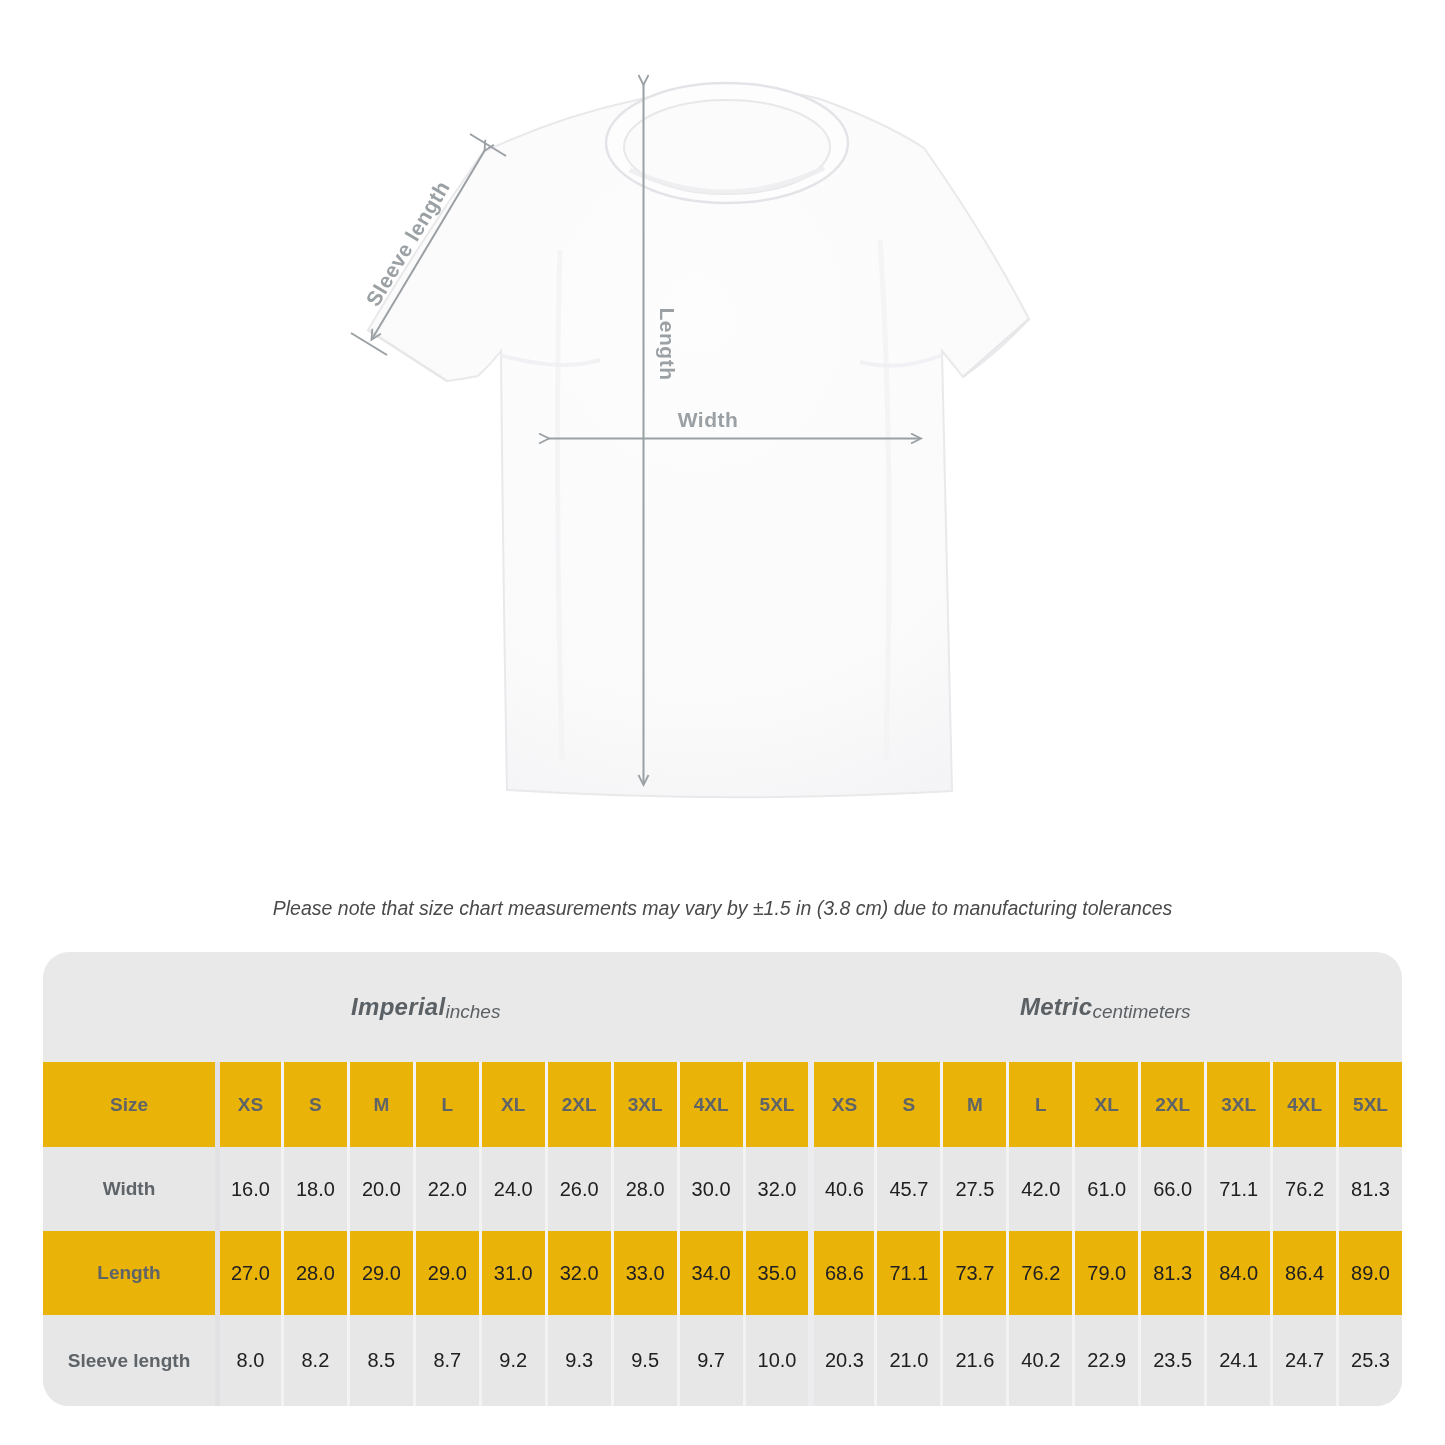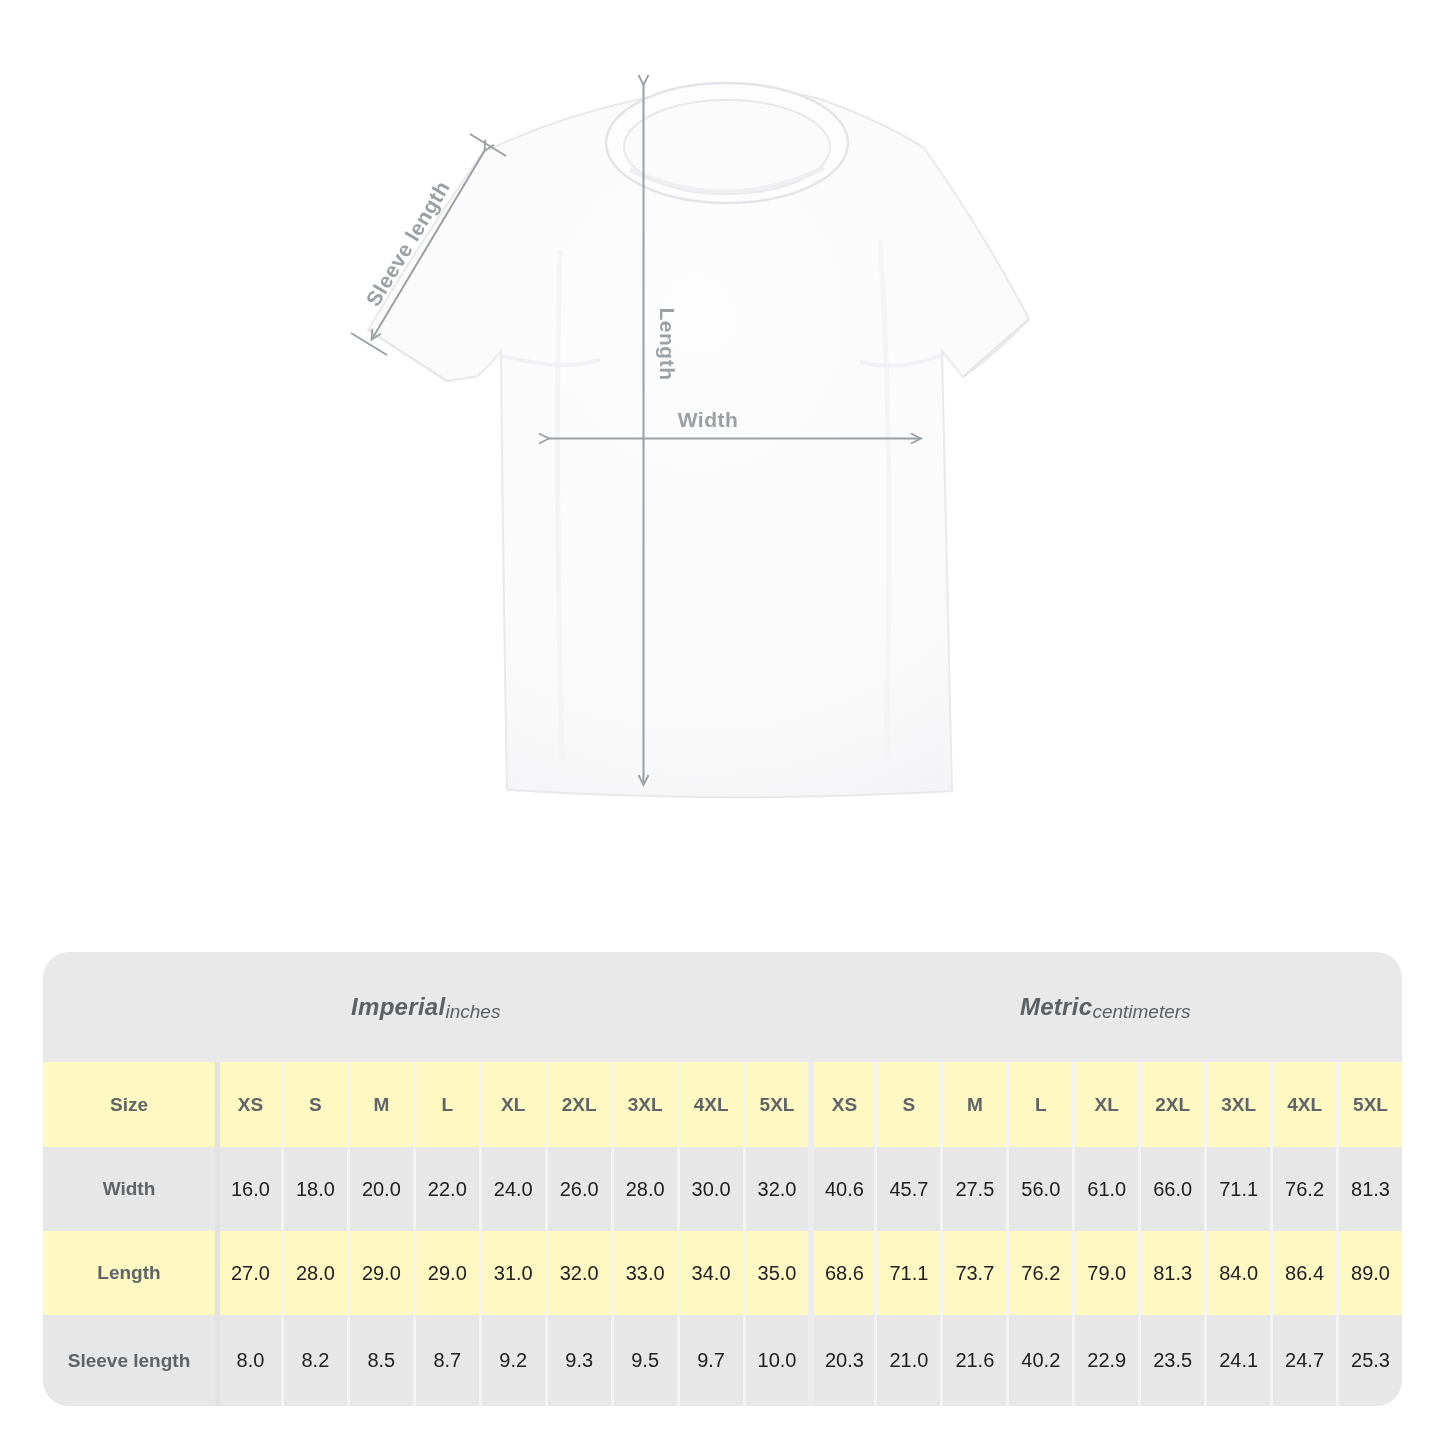--- a/index.html
+++ b/index.html
@@ -33,21 +33,21 @@
   .group-head .g-label{font-size:24px;font-weight:bold;font-style:italic;letter-spacing:.3px;}
   .group-head .g-unit{font-size:19px;font-style:italic;margin-top:9px;}
   .gh-imperial{grid-column:1 / span 10;}
   .gh-metric{grid-column:11 / span 9;}
   .cell{
     display:flex;align-items:center;justify-content:center;
     font-size:20px;color:#202022;
   }
   .cell.head{font-size:19px;font-weight:bold;color:#5f6468;}
   .cell.label{font-size:19px;font-weight:bold;color:#5f6468;}
-  .row-white{background:#fef9c3;}
+  .row-white{background:#eab308;}
   .row-gray{background:#e7e7e8;}
   .div-col{border-left:3px solid #f3f3f4;}
   .div-size{border-left:5px solid #e2e2e4;}
   .div-metric{border-left:6px solid #ececee;}
 </style>
 </head>
 <body>
 
 <div class="stage">
 
@@ -105,20 +105,21 @@
       <g>
         <line x1="548" y1="438.5" x2="920" y2="438.5" marker-start="url(#ah)" marker-end="url(#ah)"></line>
       </g>
     </g>
 
     <text x="409" y="250" transform="rotate(-59 409 244)" text-anchor="middle" font-size="21" font-weight="bold" fill="#9aa0a4" letter-spacing="0.5">Sleeve length</text>
     <text x="660" y="344" transform="rotate(90 660 344)" text-anchor="middle" font-size="21" font-weight="bold" fill="#9aa0a4" letter-spacing="0.5">Length</text>
     <text x="708" y="427" text-anchor="middle" font-size="21" font-weight="bold" fill="#9aa0a4" letter-spacing="0.5">Width</text>
   </svg>
 
+  <div class="note">Please note that size chart measurements may vary by ±1.5 in (3.8 cm) due to manufacturing tolerances</div>
 
   <div class="size-table">
     <div class="group-head gh-imperial">
       <div class="g-label">Imperial</div>
       <div class="g-unit">inches</div>
     </div>
     <div class="group-head gh-metric">
       <div class="g-label">Metric</div>
       <div class="g-unit">centimeters</div>
     </div>
@@ -148,21 +149,21 @@
       <div class="cell row-gray div-col">20.0</div>
       <div class="cell row-gray div-col">22.0</div>
       <div class="cell row-gray div-col">24.0</div>
       <div class="cell row-gray div-col">26.0</div>
       <div class="cell row-gray div-col">28.0</div>
       <div class="cell row-gray div-col">30.0</div>
       <div class="cell row-gray div-col">32.0</div>
       <div class="cell row-gray div-metric">40.6</div>
       <div class="cell row-gray div-col">45.7</div>
       <div class="cell row-gray div-col">27.5</div>
-      <div class="cell row-gray div-col">56.0</div>
+      <div class="cell row-gray div-col">42.0</div>
       <div class="cell row-gray div-col">61.0</div>
       <div class="cell row-gray div-col">66.0</div>
       <div class="cell row-gray div-col">71.1</div>
       <div class="cell row-gray div-col">76.2</div>
       <div class="cell row-gray div-col">81.3</div>
       <div class="cell label row-white">Length</div>
       <div class="cell row-white div-size">27.0</div>
       <div class="cell row-white div-col">28.0</div>
       <div class="cell row-white div-col">29.0</div>
       <div class="cell row-white div-col">29.0</div>

